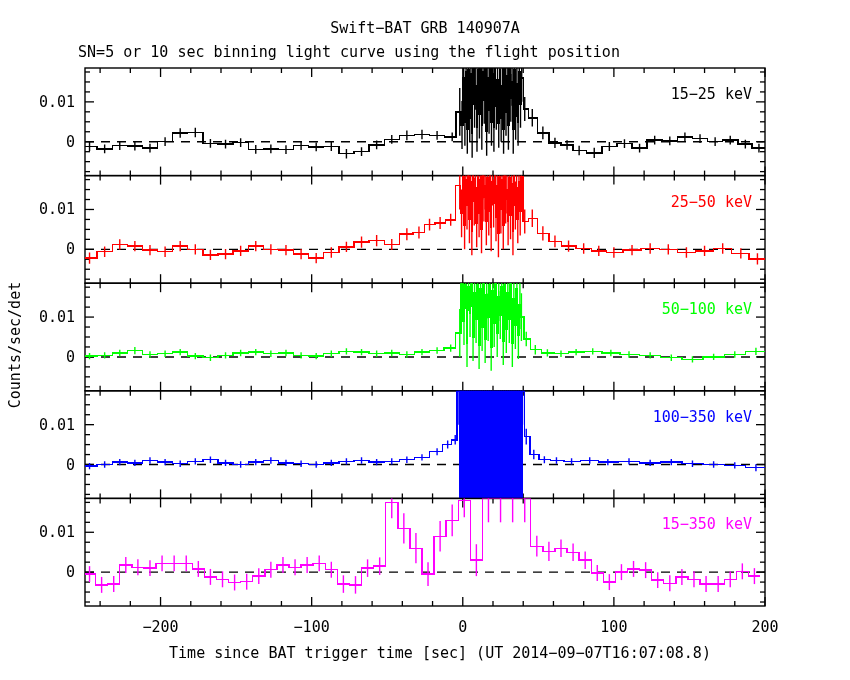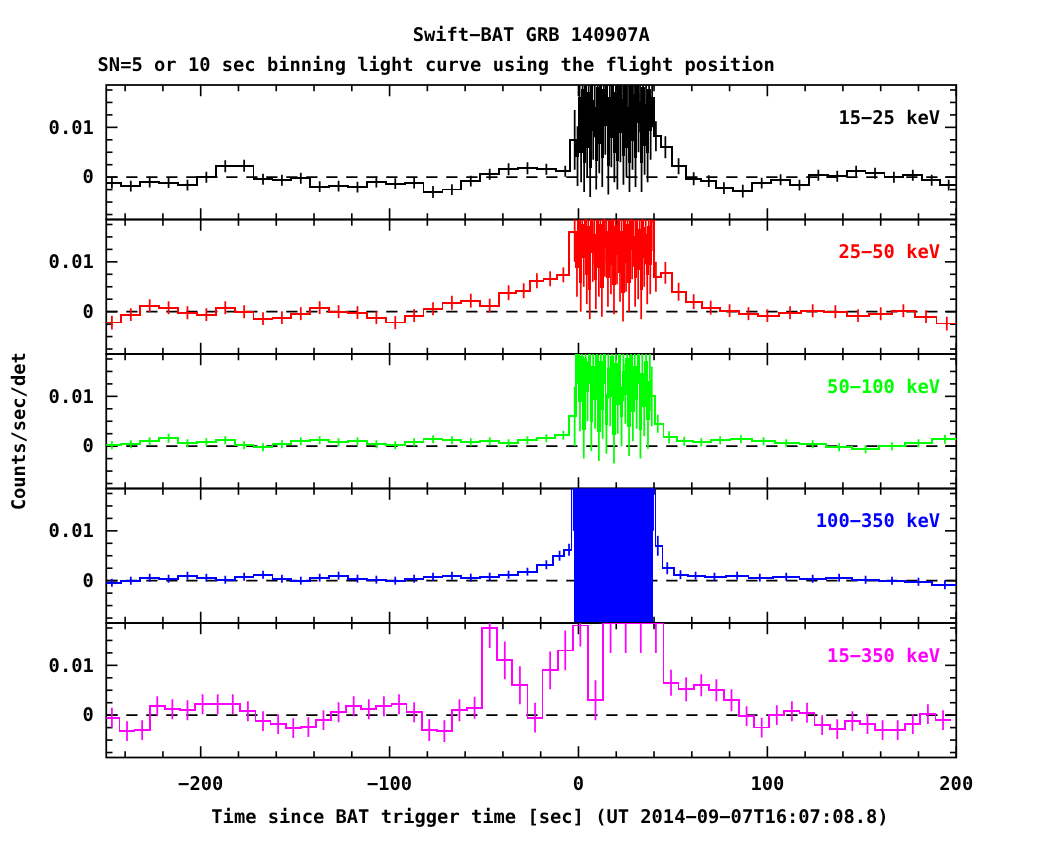--- a/index.html
+++ b/index.html
@@ -14,21 +14,20 @@
     color: #000000;
     overflow: hidden;
     position: relative;
   }
   #figure {
     position: absolute;
     left: 0;
     top: 0;
     width: 832px;
     height: 680px;
-    font-weight: bold;
   }
   svg { display: block; }
   text { font-family: "DejaVu Sans Mono", "Liberation Mono", monospace; }
   .title-text   { font-size: 15px; fill: #000; }
   .subtitle-text{ font-size: 15px; fill: #000; }
   .axis-label   { font-size: 15px; fill: #000; }
   .tick-label   { font-size: 15px; fill: #000; }
   .band-label   { font-size: 15px; }
   .frame {
     fill: none;

